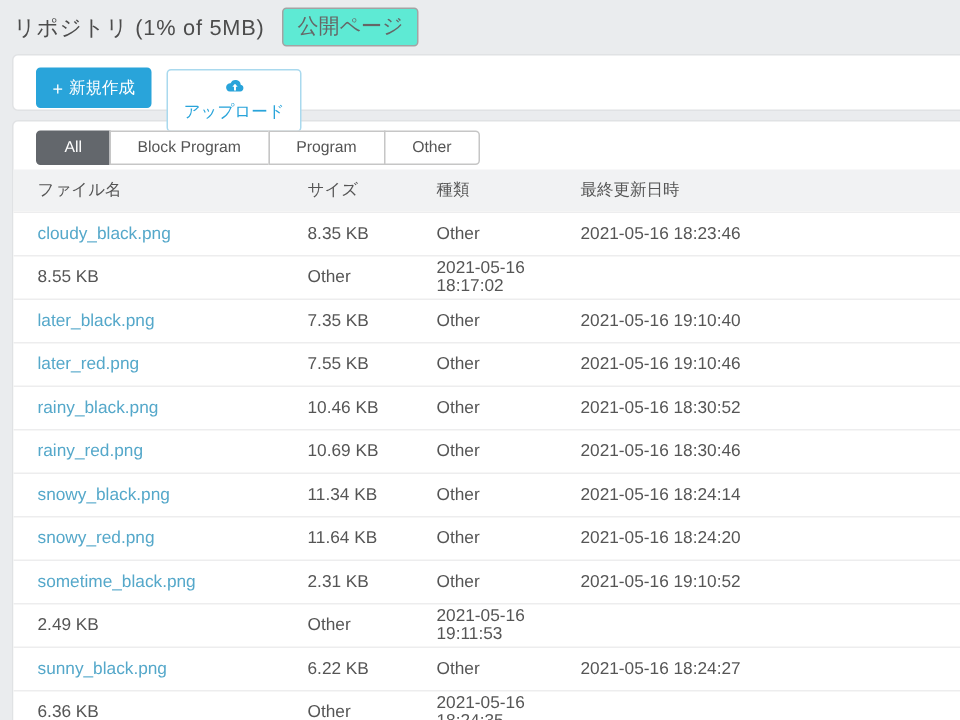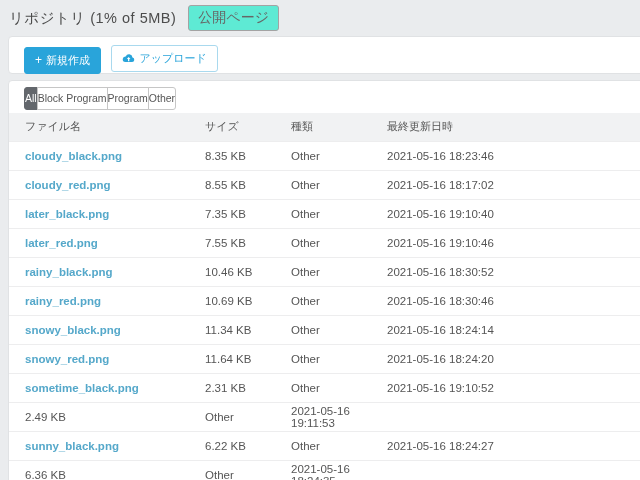--- a/index.html
+++ b/index.html
@@ -17,41 +17,41 @@
     border:1px solid #a3a3a3; border-radius:3px; padding:3px 9px; cursor:pointer;
   }
   
   .card {
     background:#fff; margin-left:8px; width:700px; box-sizing:border-box;
     border:1px solid #e0e2e4; border-radius:4px;
   }
   .card.toolbar-card { height:38px; padding:8px 0 0 15px; margin-bottom:6px; }
   .btn { font-size:11px; border-radius:3px; padding:5px 10px; cursor:pointer; display:inline-flex; align-items:center; gap:4px; }
   .btn-create { background:#29a4da; border:1px solid #29a4da; color:#fff; }
-  .btn-upload { background:#fff; border:1px solid #a9d9ee; color:#29a4da; margin-left:6px; }
+  .btn-upload { background:#fff; border:1px solid #a9d9ee; color:#29a4da; margin-left:6px;flex-direction:column; }
   .plus { font-size:12px; line-height:1; }
   
   .tabs { padding:6px 0 3px 15px; display:flex; }
   .tab {
     font-size:10.5px; color:#555; background:#fff; border:1px solid #c6c6c6;
-    padding:4px 0; margin-left:-1px; cursor:pointer; line-height:1.2;
+    padding:4px 18px; margin-left:-1px; cursor:pointer; line-height:1.2;
   }
   .tab:first-child { border-radius:3px 0 0 3px; margin-left:0; }
   .tab:last-child { border-radius:0 3px 3px 0; }
   .tab.active { background:#63676c; border-color:#63676c; color:#fff; }
   
   .tgrid { display:grid; grid-template-columns:180px 86px 96px 1fr; align-items:center; padding-left:16px; }
   .thead {
     background:#f1f2f3; height:28px; font-size:11px; color:#555;
   }
   .trow {
     height:28px; font-size:11.5px; color:#555; border-top:1px solid #ededee;
     position:relative; background:#fff;
   }
-  .trow a { color:#55a8ca; text-decoration:none; cursor:pointer;font-weight:bold; }
+  .trow a { color:#55a8ca; text-decoration:none; cursor:pointer; }
 </style>
 </head>
 <body>
 
 <div class="page-header">
   <span class="page-title">リポジトリ (1% of 5MB)</span>
   <button class="btn-public">公開ページ</button>
 </div>
 
 <div class="card toolbar-card">
@@ -88,21 +88,20 @@
   <div>
   <div class="tgrid trow">
     <div><a>cloudy_black.png</a></div>
     <div>8.35 KB</div>
     <div>Other</div>
     <div>2021-05-16 18:23:46</div>
 
   </div>
 
   <div class="tgrid trow">
-    <div><a>cloudy_red.png</a></div>
     <div>8.55 KB</div>
     <div>Other</div>
     <div>2021-05-16 18:17:02</div>
 
   </div>
 
   <div class="tgrid trow">
     <div><a>later_black.png</a></div>
     <div>7.35 KB</div>
     <div>Other</div>

